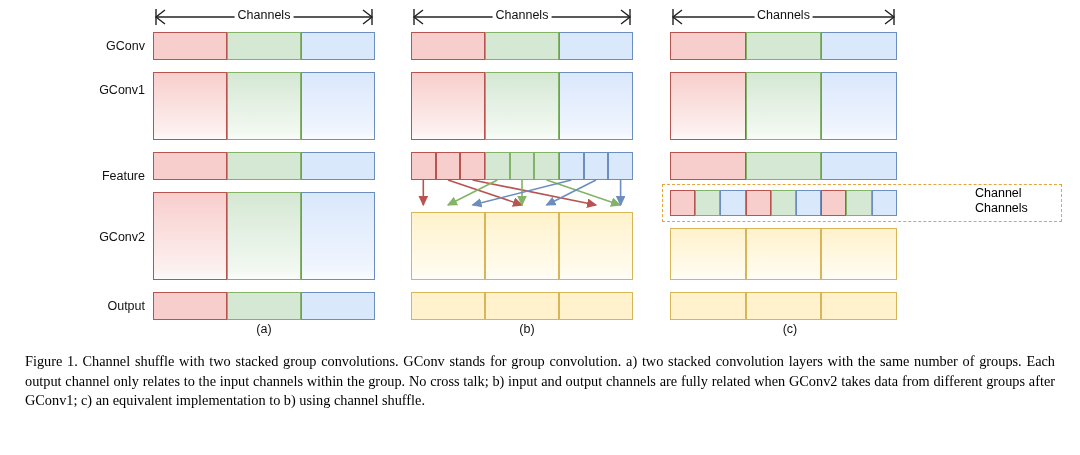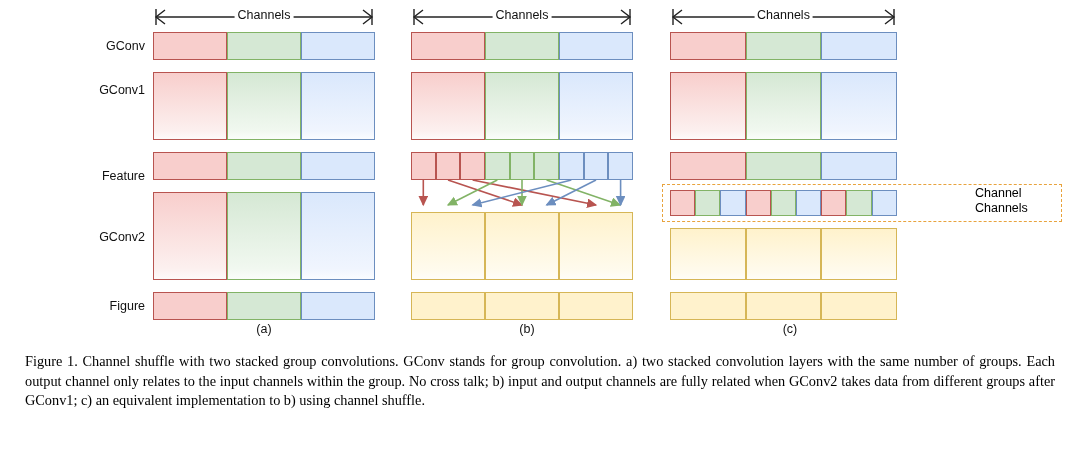--- a/index.html
+++ b/index.html
@@ -51,21 +51,21 @@
 </style>
 </head>
 <body>
 
 <div id="figure">
 
   <div class="row-label" style="top:40px">GConv</div>
   <div class="row-label" style="top:84px">GConv1</div>
   <div class="row-label" style="top:170px">Feature</div>
   <div class="row-label" style="top:231px">GConv2</div>
-  <div class="row-label" style="top:300px">Figure</div>
+  <div class="row-label" style="top:300px">Output</div>
 
   <div class="chan-head" style="left:153px;top:8px;width:222px">
     <svg width="222" height="18" class="arrows">
       <line x1="4" y1="9" x2="218" y2="9" stroke="#222" stroke-width="1.4"></line>
       <polyline points="12,2 3,9 12,16" fill="none" stroke="#222" stroke-width="1.4"></polyline>
       <polyline points="210,2 219,9 210,16" fill="none" stroke="#222" stroke-width="1.4"></polyline>
       <line x1="3" y1="1" x2="3" y2="17" stroke="#222" stroke-width="1.4"></line>
       <line x1="219" y1="1" x2="219" y2="17" stroke="#222" stroke-width="1.4"></line>
     </svg>
     <span class="chan-text">Channels</span>

